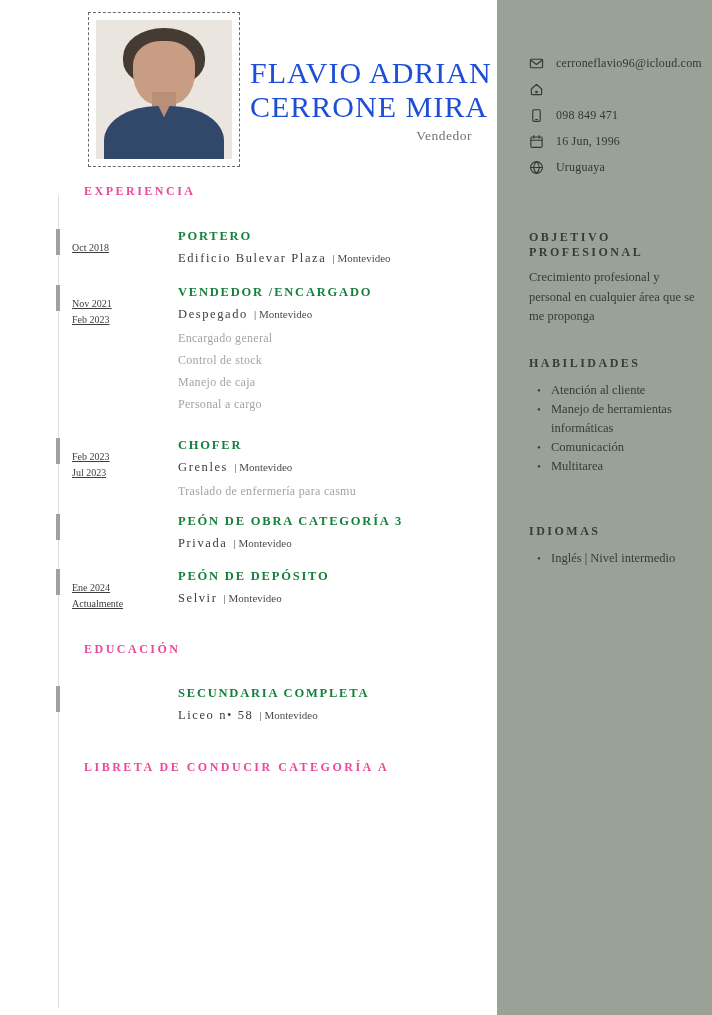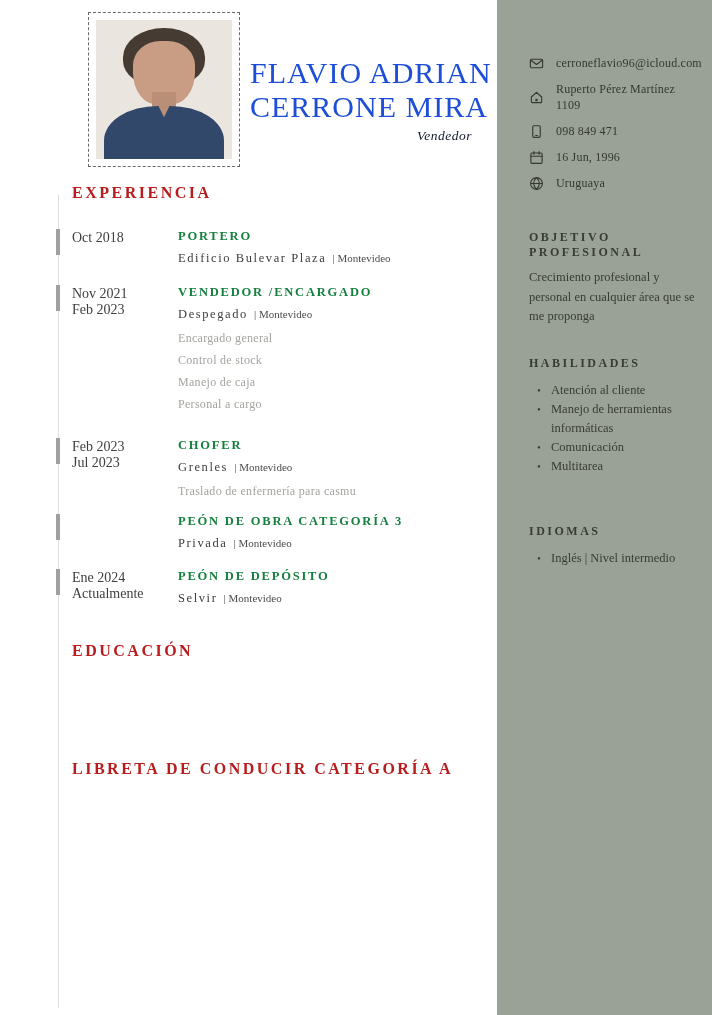--- a/index.html
+++ b/index.html
@@ -25,29 +25,29 @@
   .photo-frame { position:absolute; left:88px; top:12px; width:152px; height:155px; border:1px dashed #6a6a6a; padding:7px; background:#ffffff; }
   .photo { position:relative; width:100%; height:100%; background:#eae6df; overflow:hidden; }
   .hair { position:absolute; top:6%; left:20%; width:60%; height:42%; background:#453b32; border-radius:50% 50% 45% 45%; }
   .face { position:absolute; top:15%; left:27%; width:46%; height:46%; background:#c89d84; border-radius:44% 44% 40% 40% / 38% 38% 50% 50%; }
   .neck { position:absolute; top:52%; left:41%; width:18%; height:18%; background:#ba8f77; }
   .shirt { position:absolute; bottom:-2%; left:6%; width:88%; height:40%; background:#32486a; border-radius:45% 45% 0 0 / 62% 62% 0 0; }
   .vneck { position:absolute; bottom:30%; left:45.5%; width:9%; height:9%; background:#ba8f77; clip-path:polygon(0 0,100% 0,50% 100%); }
 
   .name-block { position:absolute; top:56px; left:250px; width:222px; text-align:right; }
   .name-line { font-size:30px; line-height:34px; letter-spacing:1px; color:#1d4ed8; white-space:nowrap; }
-  .role { margin-top:4px; font-size:13.5px; font-style:italic; color:#0f172a; letter-spacing:.5px; }
+  .role { margin-top:4px; font-size:13.5px; color:#737373; letter-spacing:.5px; }
 
   
-  .sec-heading { position:absolute; left:72px; font-size:16px; font-weight:bold; letter-spacing:2.5px; color:#b91c1c; white-space:nowrap; }
+  .sec-heading { position:absolute; left:84px; font-size:12px; font-weight:bold; letter-spacing:2.5px; color:#ec4899; white-space:nowrap; }
   .timeline-line { position:absolute; left:58px; top:195px; width:1px; height:813px; background:#dedede; }
 
   .entry { position:absolute; left:72px; right:225px; }
   .marker { position:absolute; left:-16px; top:0; width:4px; height:26px; background:#a0a0a0; }
-  .dates { position:absolute; left:0; top:1px; width:100px; font-size:14px; line-height:15.5px; color:#3e3e3e; }
+  .dates { position:absolute; left:0; top:11px; width:100px; font-size:10px; line-height:15.5px; color:#3e3e3e;text-decoration:underline; }
   .entry-content { margin-left:106px; }
   .entry-title { font-size:12.5px; font-weight:bold; letter-spacing:1.8px; color:#15803d; line-height:14px; white-space:nowrap; }
   .entry-sub { margin-top:8px; font-size:12.5px; line-height:15px; white-space:nowrap; }
   .entry-company { font-weight:normal; letter-spacing:1.6px; color:#3c3c3c; }
   .entry-loc { font-size:11px; color:#4c4c4c; margin-left:3px; }
   .details { margin-top:9px; list-style:none; }
   .details li { font-size:12px; line-height:14px; margin-bottom:8px; color:#a6a49f; letter-spacing:.3px; }
 </style>
 </head>
 <body>
@@ -147,20 +147,30 @@
       <div class="entry-title">PEÓN DE DEPÓSITO</div>
       <div class="entry-sub">
         <span class="entry-company">Selvir</span>
         <span class="entry-loc">| Montevideo</span>
       </div>
     </div>
   </div>
 
   <div class="sec-heading" style="top:642px;">EDUCACIÓN</div>
 
+  <div class="entry" style="top:686px;">
+    <span class="marker"></span>
+    <div class="entry-content">
+      <div class="entry-title">SECUNDARIA COMPLETA</div>
+      <div class="entry-sub">
+        <span class="entry-company">Liceo n• 58</span>
+        <span class="entry-loc">| Montevideo</span>
+      </div>
+    </div>
+  </div>
 
   <div class="sec-heading" style="top:760px;">LIBRETA DE CONDUCIR CATEGORÍA A</div>
 
   <div class="sidebar">
     <div class="contact">
 
       <div class="contact-row">
         <span class="cicon">
           <svg viewBox="0 0 16 16">
               <rect x="1.5" y="3.5" width="13" height="9" rx="1"></rect>
@@ -169,24 +179,20 @@
         </span>
         <span class="ctext">cerroneflavio96@icloud.com</span>
       </div>
 
       <div class="contact-row">
         <span class="cicon">
           <svg viewBox="0 0 16 16">
               <path d="M2.5 7.5 8 2.5l5.5 5v5a1 1 0 0 1-1 1h-9a1 1 0 0 1-1-1z"></path>
               <rect x="6.8" y="9.5" width="2.4" height="2.4" fill="#343830" stroke="none"></rect>
             </svg>
-        </span>
-        <span class="ctext">
-          <span>Ruperto Pérez Martínez</span><br>
-          <span>1109</span>
         </span>
       </div>
 
       <div class="contact-row">
         <span class="cicon">
           <svg viewBox="0 0 16 16">
               <rect x="4" y="1.8" width="8" height="12.4" rx="1.4"></rect>
               <path d="M7 12.2h2"></path>
             </svg>
         </span>

